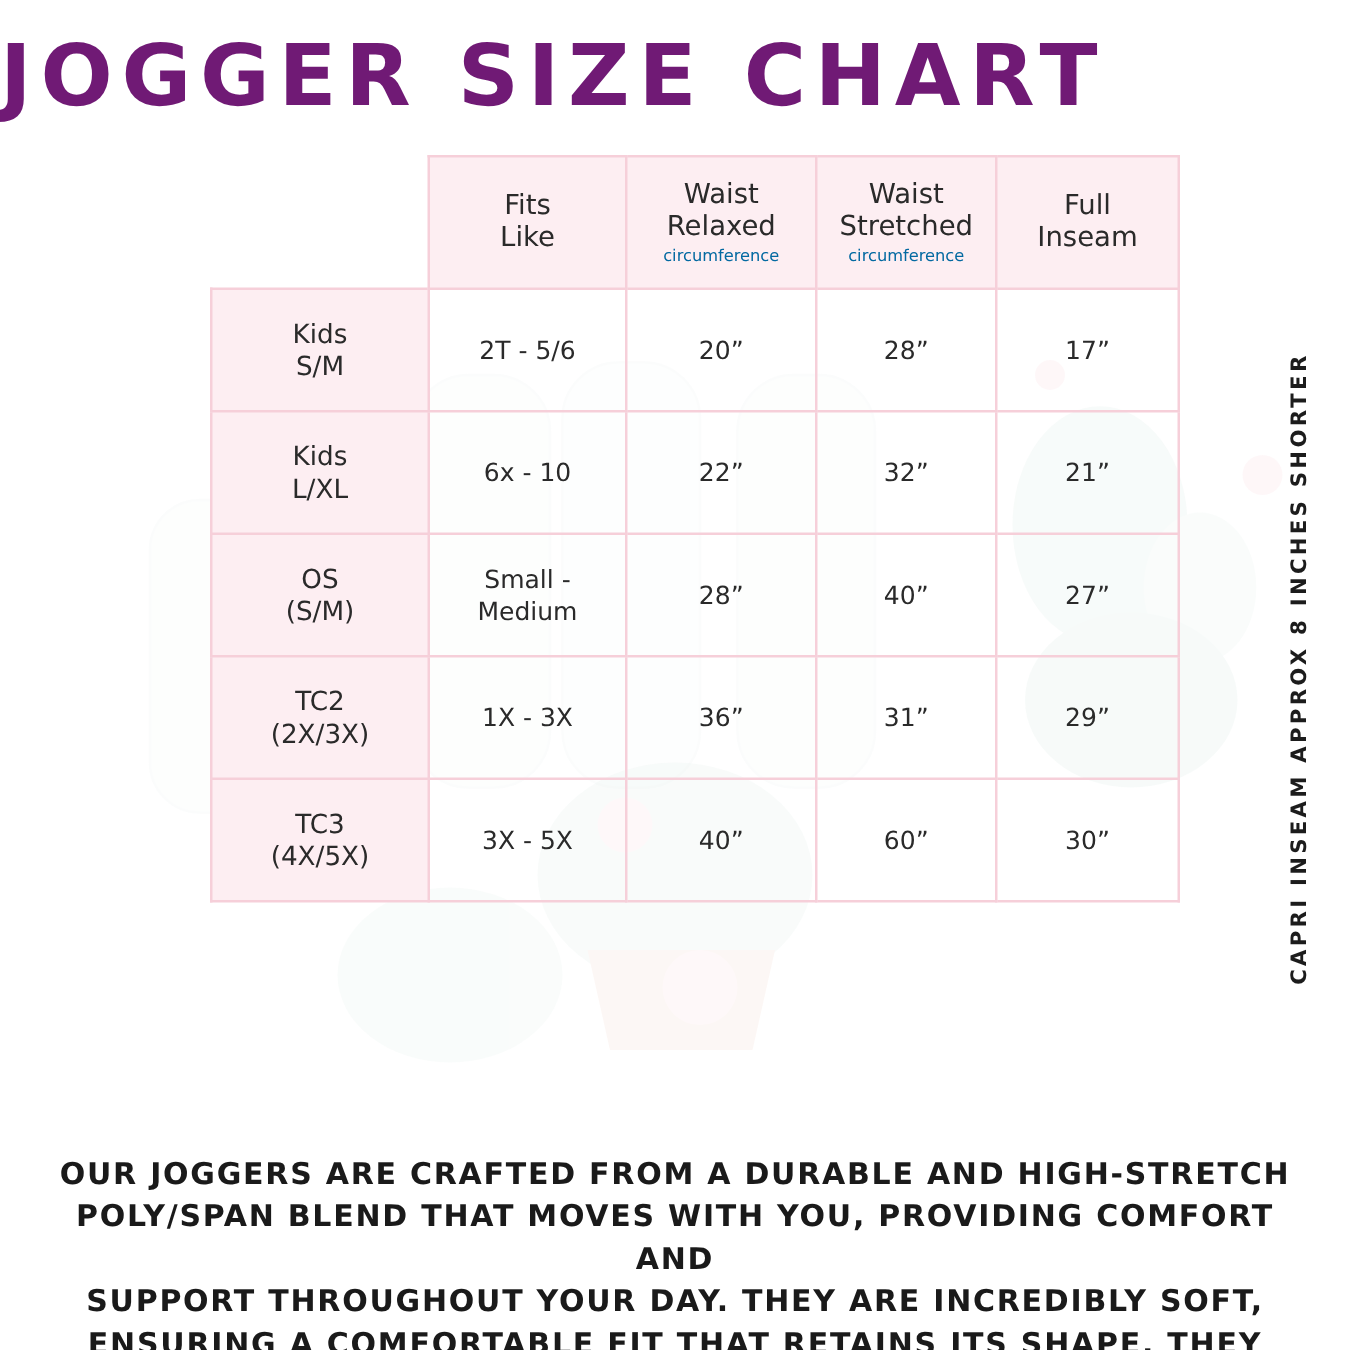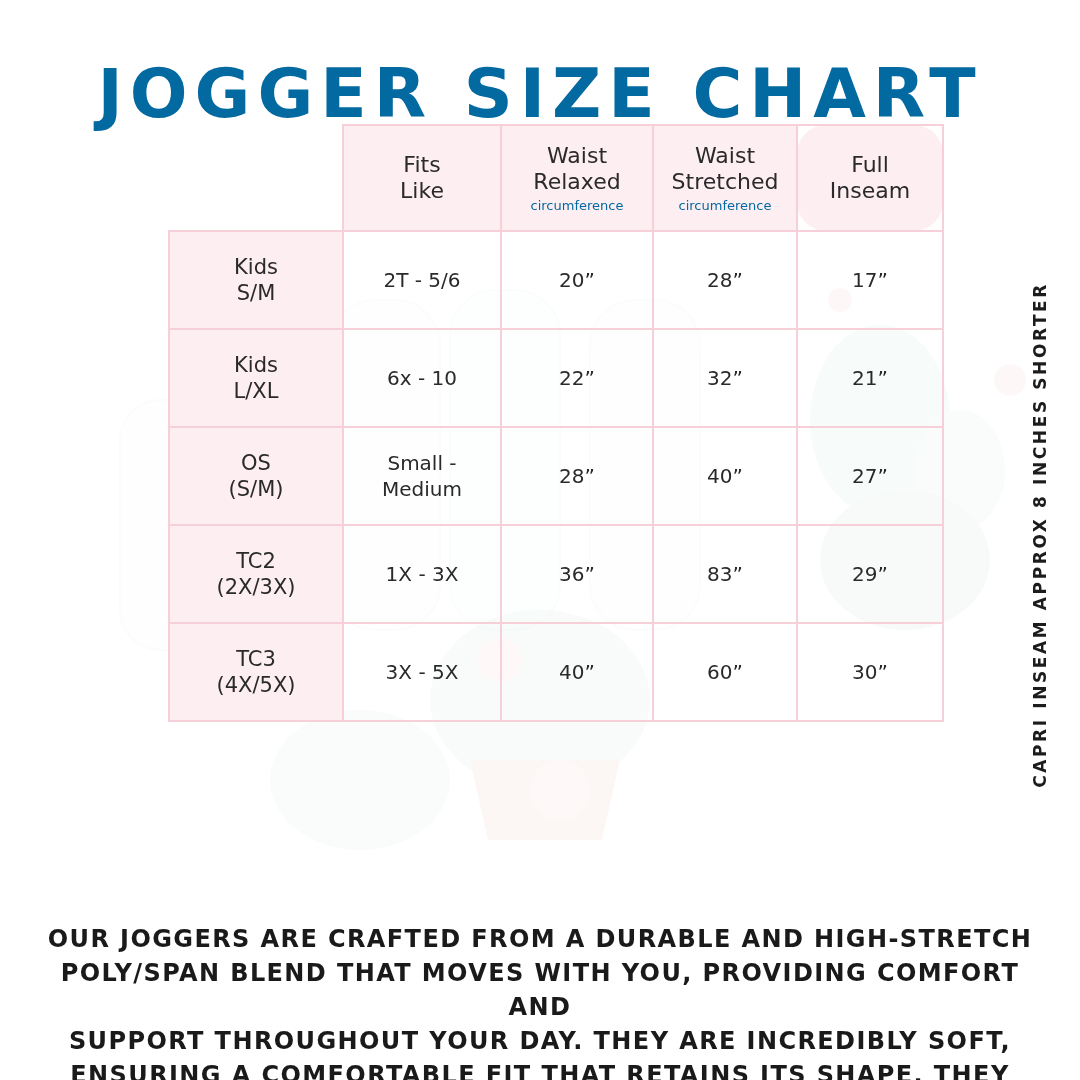--- a/index.html
+++ b/index.html
@@ -23,28 +23,26 @@
     pointer-events: none;
     opacity: .5;
   }
 
   
   #title {
     position: absolute;
     top: 22px;
     left: 0;
     width: 1080px;
-    text-align: center;
     font-family: "DejaVu Sans", sans-serif;
     font-size: 68px;
     font-weight: bold;
     letter-spacing: 7px;
-    color: #0369a1;
+    color: #701a75;
     white-space: nowrap;
-    margin-top: 32px;
   }
 
   
   #chart-table {
     position: absolute;
     left: 168px;
     top: 124px;
     width: 776px;
     border-collapse: collapse;
     table-layout: fixed;
@@ -83,21 +81,21 @@
   }
   .cell {
     height: 96px;
     font-size: 20px;
     line-height: 1.3;
     background: transparent;
   }
   .w-fits   { width: 156px; }
   .w-relax  { width: 150px; }
   .w-stretch{ width: 142px; }
-  .w-inseam { width: 144px; border-radius: 29px; }
+  .w-inseam { width: 144px; }
 
   
   #side-note {
     position: absolute;
     right: 20px;
     top: 255px;
     height: 560px;
     width: 40px;
     display: flex;
     align-items: center;
@@ -226,21 +224,21 @@
     <tr>
       <td class="row-head">
         <span>TC2</span><br>
         <span>(2X/3X)</span>
       </td>
       <td class="cell">
         <span>1X - 3X</span><br>
         <span></span>
       </td>
       <td class="cell">36”</td>
-      <td class="cell">83”</td>
+      <td class="cell">31”</td>
       <td class="cell">29”</td>
     </tr>
     <tr>
       <td class="row-head">
         <span>TC3</span><br>
         <span>(4X/5X)</span>
       </td>
       <td class="cell">
         <span>3X - 5X</span><br>
         <span></span>

